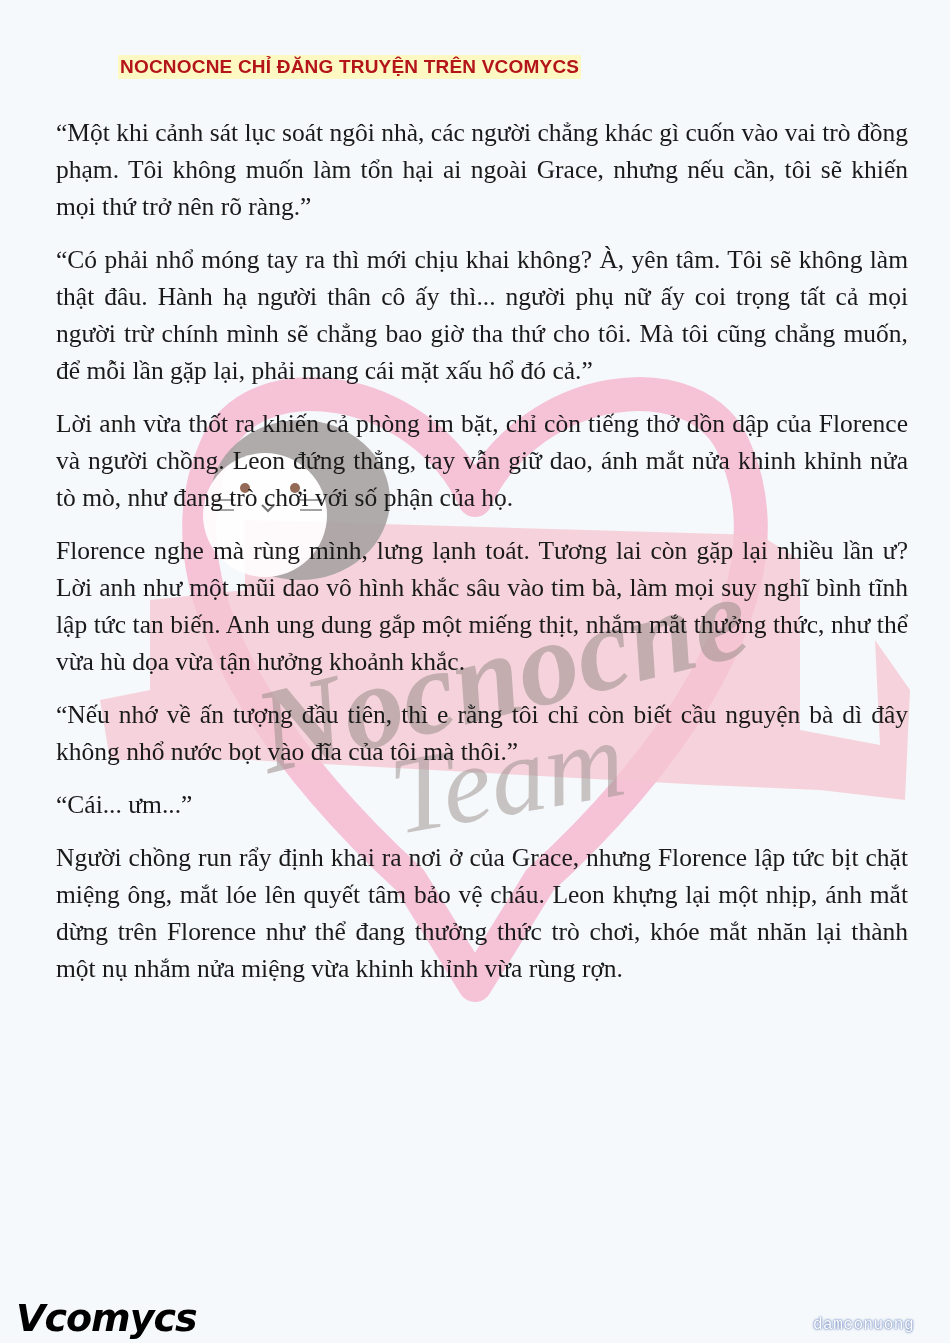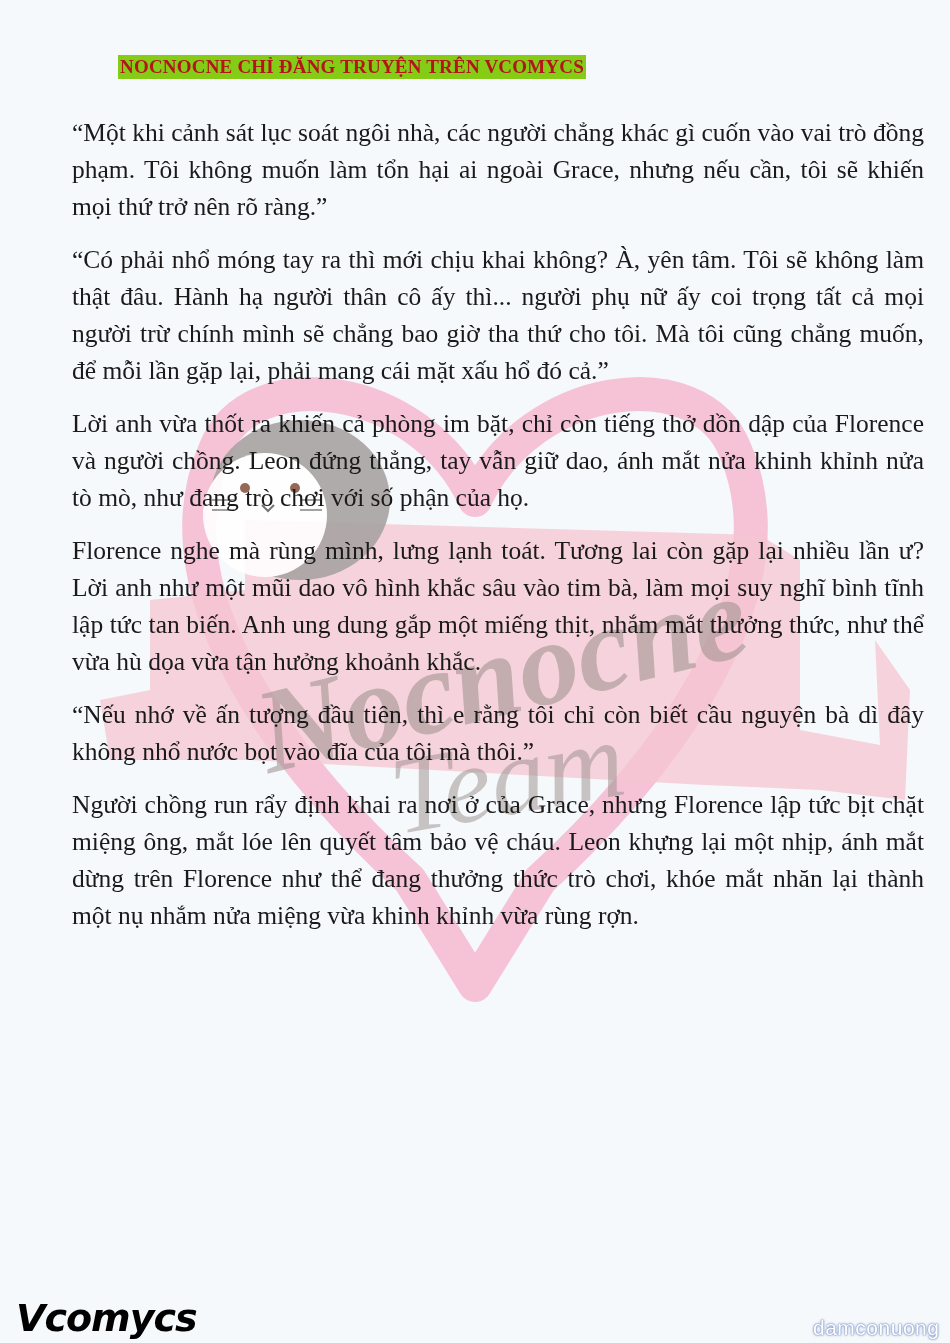--- a/index.html
+++ b/index.html
@@ -8,44 +8,44 @@
     background: #f6f9fb;
     position: relative; overflow: hidden;
     font-family: "Liberation Serif", "DejaVu Serif", serif;
   }
   .watermark {
     position: absolute; left: 0; top: 0; width: 950px; height: 1343px;
     pointer-events: none; z-index: 0;
   }
   .header {
     position: absolute; left: 118px; top: 55px;
-    font-family: Liberation Serif, serif;
+    font-family: Liberation Sans, sans-serif;
     font-weight: bold; font-size: 19px;
     color: #b3151b; letter-spacing: 0.2px;
-    background: #84cc16; padding: 1px 2px;
+    background: #fef9c3; padding: 1px 2px;
     z-index: 2;
   }
   .content {
-    position: absolute; left: 72px; top: 114px; width: 852px;
+    position: absolute; left: 56px; top: 114px; width: 852px;
     z-index: 2;
   }
   .para {
     margin: 0 0 16px 0;
     font-size: 25.5px; line-height: 37px;
     color: #1a1a1a; text-align: justify;
   }
   .footer-logo {
     position: absolute; left: 16px; top: 1296px;
     font-family: "DejaVu Sans", sans-serif; font-style: italic; font-weight: bold;
     font-size: 38px; color: #000000; letter-spacing: -1px;
     z-index: 2;
   }
   .footer-credit {
     position: absolute; left: 813px; top: 1316px;
-    font-family: Liberation Sans, sans-serif; font-size: 21px;
+    font-family: Liberation Mono, monospace; font-size: 16px;
     color: #ffffff; letter-spacing: 0.5px;
     text-shadow: 0 0 3px #7f97c9, 0 0 2px #7f97c9, 0 0 1px #5a74b0;
     z-index: 2;
   }
 </style>
 </head>
 <body>
 
 <svg class="watermark" viewBox="0 0 950 1343" xmlns="http://www.w3.org/2000/svg">
 
@@ -66,17 +66,18 @@
 </svg>
 
 <div class="header">NOCNOCNE CHỈ ĐĂNG TRUYỆN TRÊN VCOMYCS</div>
 
 <div class="content">
   <p class="para">“Một khi cảnh sát lục soát ngôi nhà, các người chẳng khác gì cuốn vào vai trò đồng phạm. Tôi không muốn làm tổn hại ai ngoài Grace, nhưng nếu cần, tôi sẽ khiến mọi thứ trở nên rõ ràng.”</p>
   <p class="para">“Có phải nhổ móng tay ra thì mới chịu khai không? À, yên tâm. Tôi sẽ không làm thật đâu. Hành hạ người thân cô ấy thì... người phụ nữ ấy coi trọng tất cả mọi người trừ chính mình sẽ chẳng bao giờ tha thứ cho tôi. Mà tôi cũng chẳng muốn, để mỗi lần gặp lại, phải mang cái mặt xấu hổ đó cả.”</p>
   <p class="para">Lời anh vừa thốt ra khiến cả phòng im bặt, chỉ còn tiếng thở dồn dập của Florence và người chồng. Leon đứng thẳng, tay vẫn giữ dao, ánh mắt nửa khinh khỉnh nửa tò mò, như đang trò chơi với số phận của họ.</p>
   <p class="para">Florence nghe mà rùng mình, lưng lạnh toát. Tương lai còn gặp lại nhiều lần ư? Lời anh như một mũi dao vô hình khắc sâu vào tim bà, làm mọi suy nghĩ bình tĩnh lập tức tan biến. Anh ung dung gắp một miếng thịt, nhắm mắt thưởng thức, như thể vừa hù dọa vừa tận hưởng khoảnh khắc.</p>
   <p class="para">“Nếu nhớ về ấn tượng đầu tiên, thì e rằng tôi chỉ còn biết cầu nguyện bà dì đây không nhổ nước bọt vào đĩa của tôi mà thôi.”</p>
+  <p class="para">“Cái... ưm...”</p>
   <p class="para">Người chồng run rẩy định khai ra nơi ở của Grace, nhưng Florence lập tức bịt chặt miệng ông, mắt lóe lên quyết tâm bảo vệ cháu. Leon khựng lại một nhịp, ánh mắt dừng trên Florence như thể đang thưởng thức trò chơi, khóe mắt nhăn lại thành một nụ nhắm nửa miệng vừa khinh khỉnh vừa rùng rợn.</p>
 </div>
 
 <div class="footer-logo">Vcomycs</div>
 <div class="footer-credit">damconuong</div>
 
 </body></html>

